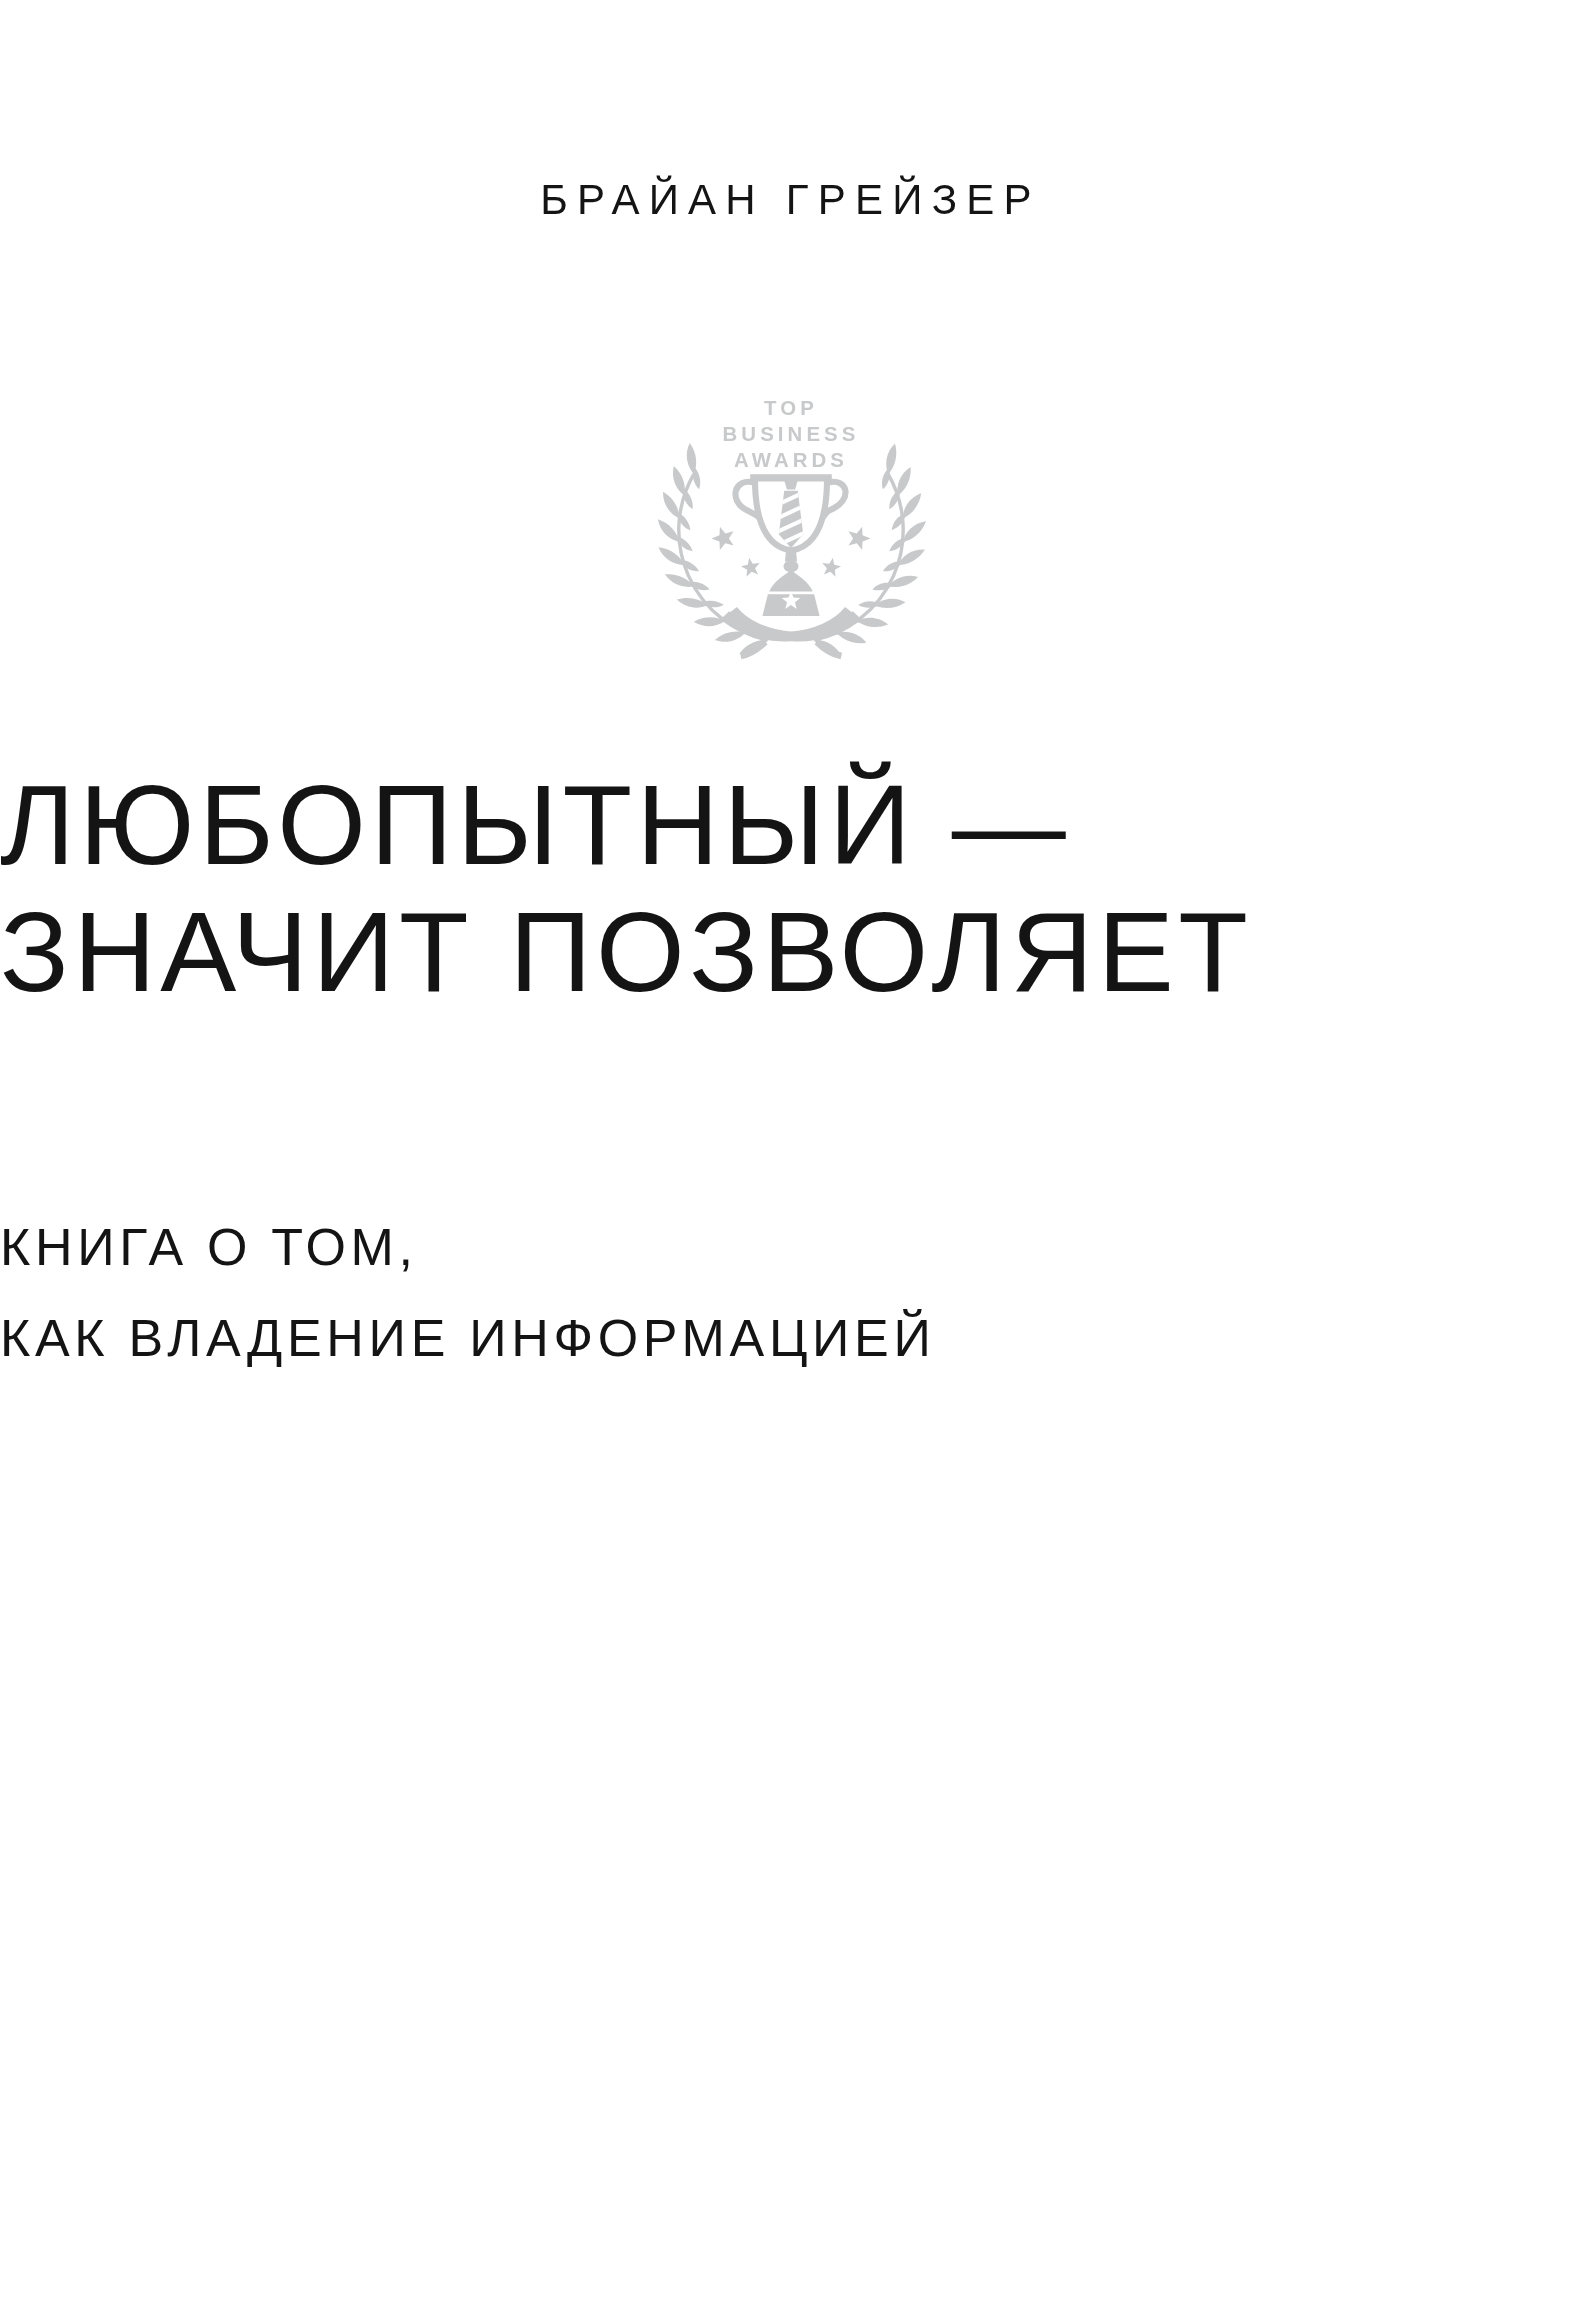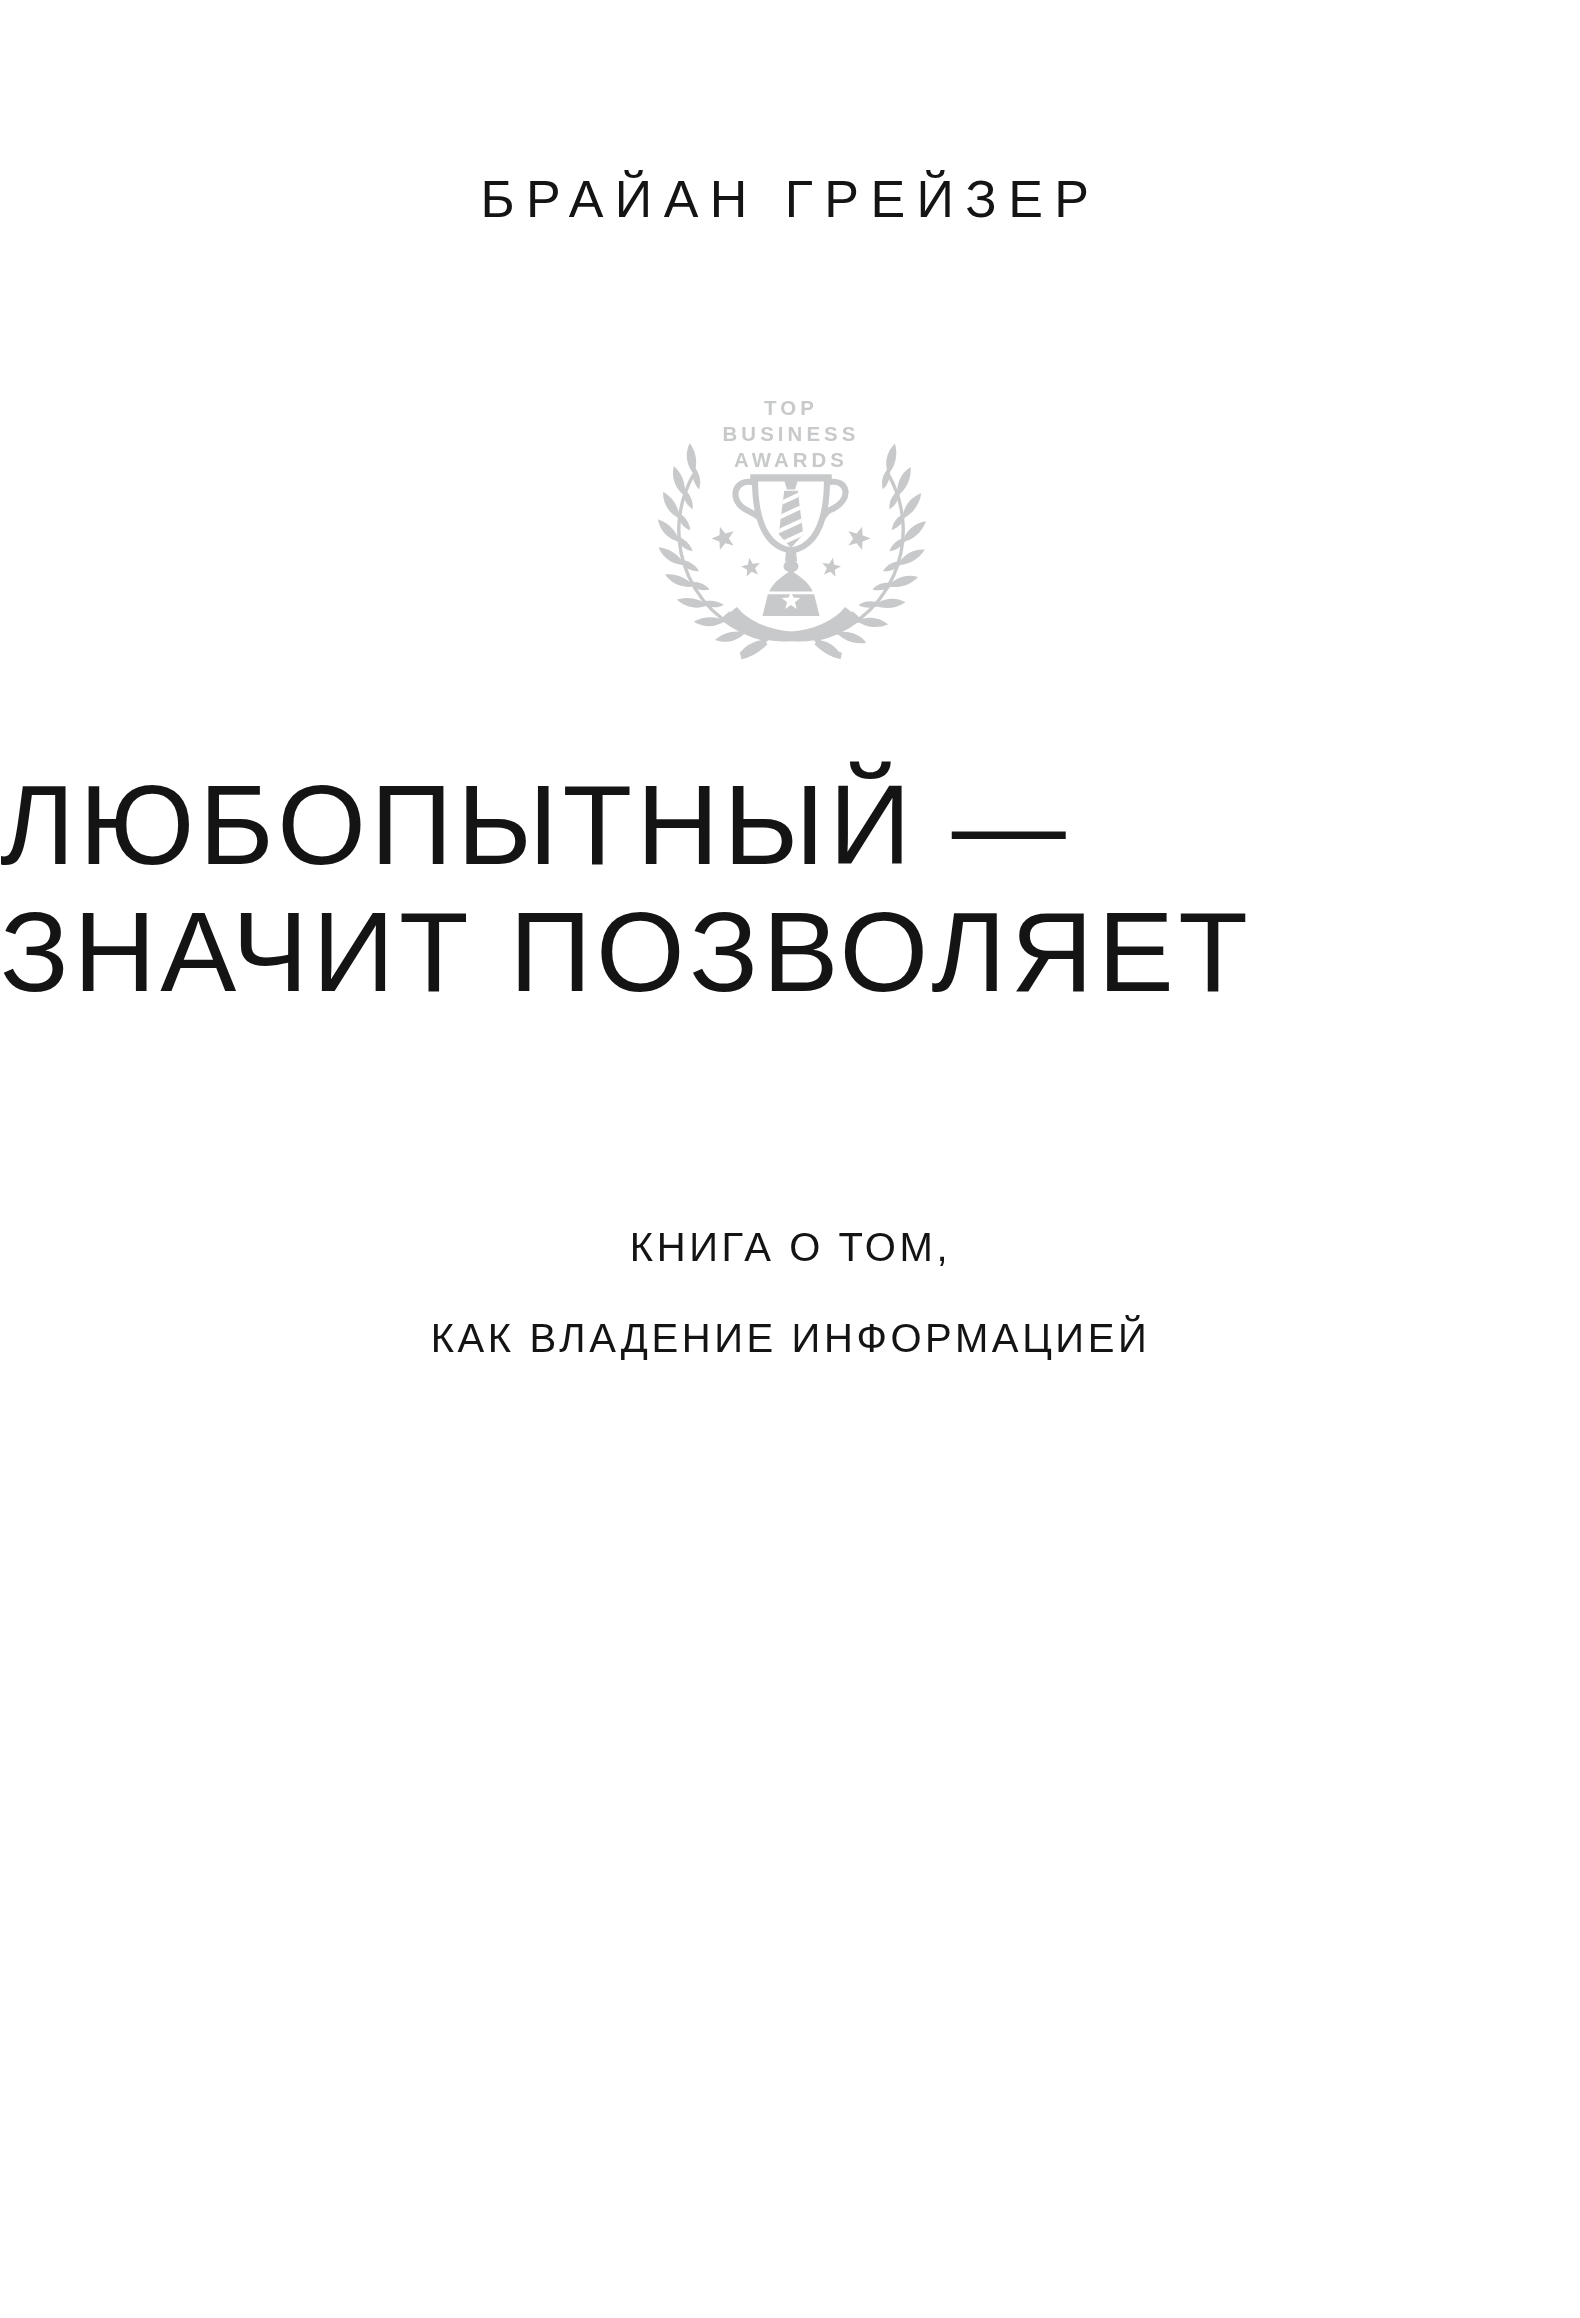--- a/index.html
+++ b/index.html
@@ -15,21 +15,21 @@
     height: 2319px;
     background: var(--background);
     font-family: "Liberation Sans", sans-serif;
     color: var(--text);
     overflow: hidden;
   }
   .authors {
     position: absolute;
     top: 167px; left: 0; right: 0;
     text-align: center;
-    font-size: 52px;
+    font-size: 42px;
     line-height: 65px;
     letter-spacing: 0.22em;
     font-weight: 400;
     color: var(--text);
   }
   .award {
     position: absolute;
     top: 375px; left: 50%;
     transform: translateX(-50%);
     width: 272px;
@@ -50,22 +50,21 @@
     top: 761px; left: 0; right: 0;
     font-size: 114px;
     line-height: 127px;
     letter-spacing: 0.04em;
     font-weight: 400;
     color: var(--text);
   }
   .subtitle {
     position: absolute;
     top: 1202px; left: 0; right: 0;
-    text-align: center;
-    font-size: 40px;
+    font-size: 52px;
     line-height: 91px;
     letter-spacing: 0.09em;
     font-weight: 400;
     color: var(--text);
   }
 </style>
 </head>
 <body>
 
 <div class="page">

